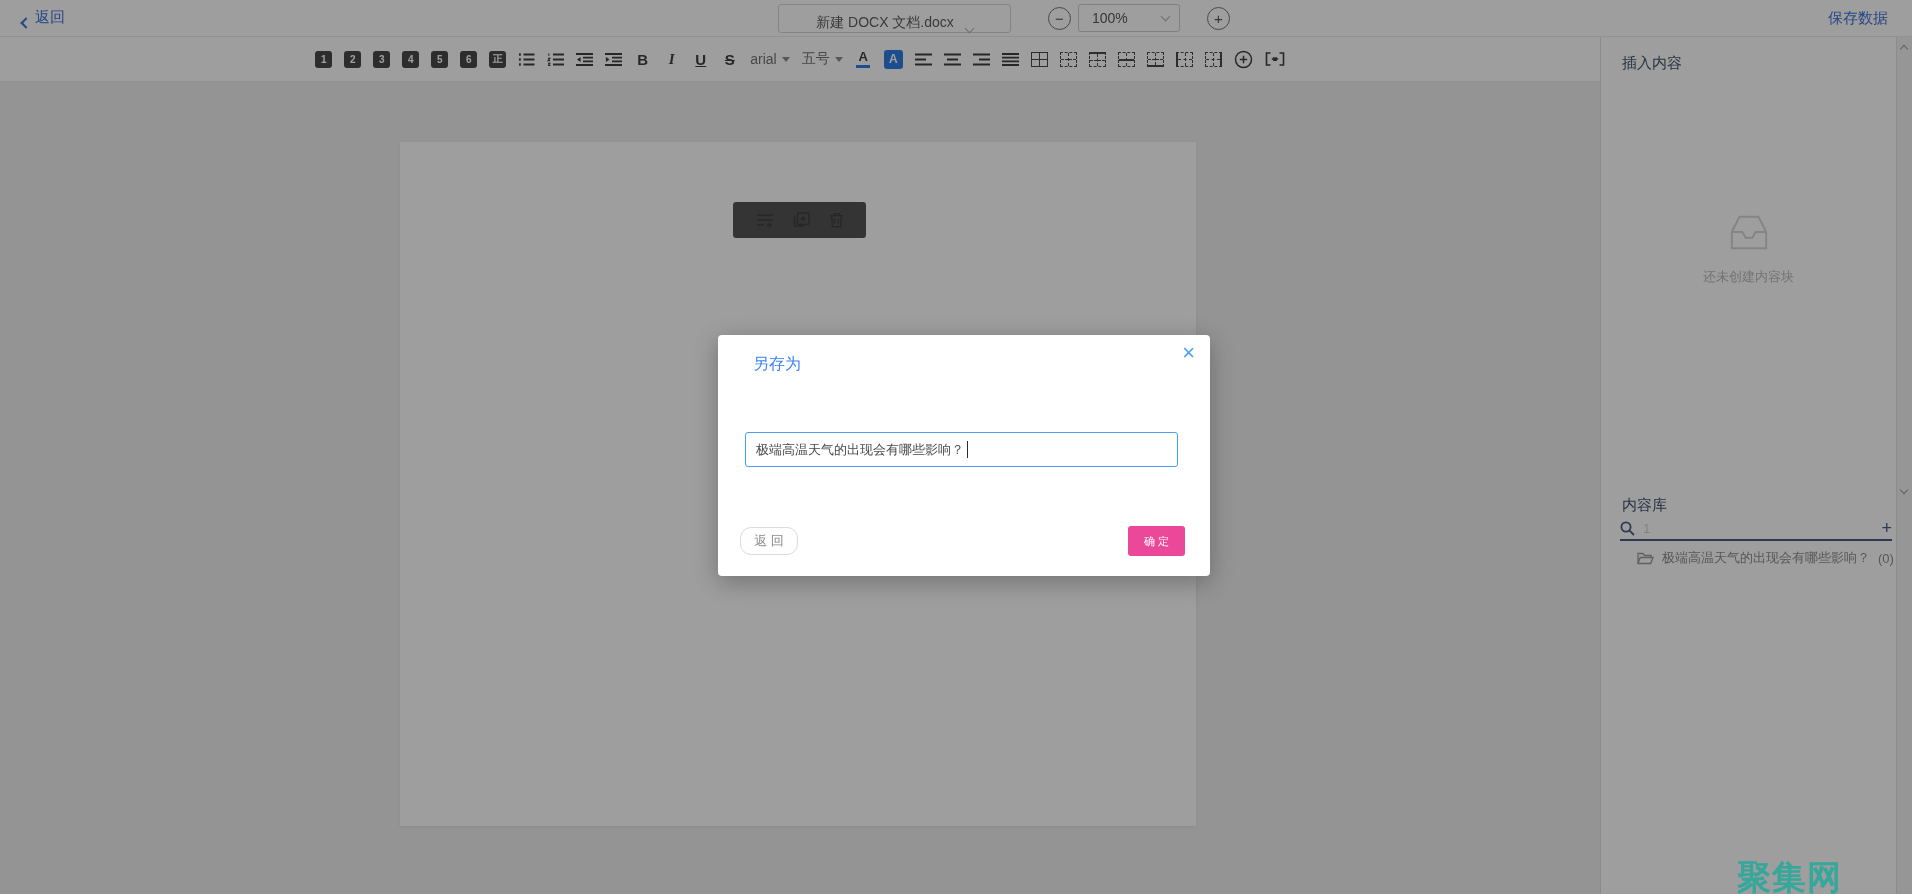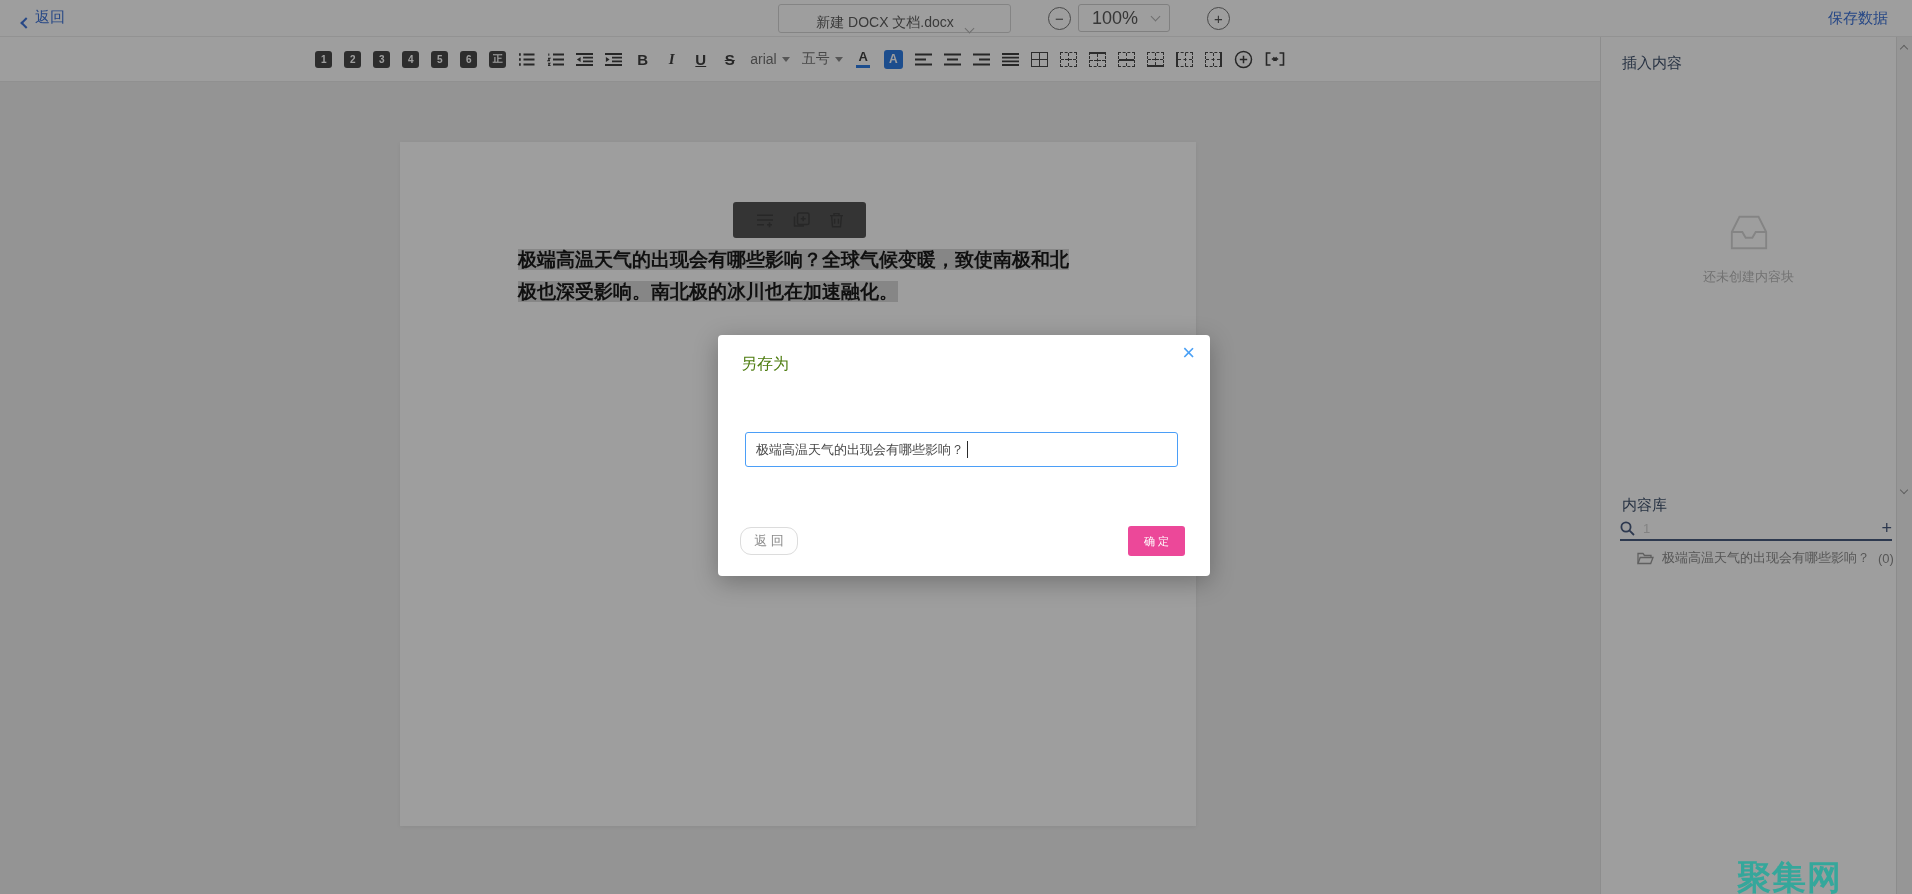--- a/index.html
+++ b/index.html
@@ -8,21 +8,21 @@
 
   
   .topbar{position:absolute;left:0;top:0;width:1912px;height:37px;background:#fff;border-bottom:1px solid #ececec;z-index:5}
   .back{position:absolute;left:22px;top:8px;display:flex;align-items:flex-end;gap:5px;color:#3f74d8;font-size:15px;cursor:pointer}
   .back-chev{width:8px;height:8px;border-left:2px solid #3f74d8;border-bottom:2px solid #3f74d8;transform:rotate(45deg)}
   .doc-select{position:absolute;left:778px;top:4px;width:233px;height:29px;border:1px solid #d6d6d6;border-radius:3px;display:flex;align-items:flex-end;justify-content:center;gap:12px;color:#5f5f5f;font-size:14px;background:#fff;cursor:pointer}
   .cv{width:7px;height:7px;border-right:1.5px solid #b3b3b3;border-bottom:1.5px solid #b3b3b3;transform:rotate(45deg);margin-top:-4px}
   .zbtn{position:absolute;width:23px;height:23px;border:1.5px solid #757575;border-radius:50%;color:#565656;font-size:15px;display:flex;align-items:center;justify-content:center;line-height:1;cursor:pointer;background:#fff}
   .zminus{left:1048px;top:7px}
   .zplus{left:1207px;top:7px}
-  .zoom-select{position:absolute;left:1078px;top:4px;width:92px;height:28px;border:1px solid #cfcfcf;border-radius:3px;display:flex;align-items:center;padding:0 10px 0 13px;font-size:18px;color:#5a5a5a;background:#fff;cursor:pointer}
+  .zoom-select{position:absolute;left:1078px;top:4px;width:102px;height:28px;border:1px solid #cfcfcf;border-radius:3px;display:flex;align-items:center;padding:0 10px 0 13px;font-size:14px;color:#5a5a5a;background:#fff;cursor:pointer}
   .zoom-select .cv{margin-left:auto}
   .save{position:absolute;right:24px;top:9px;color:#3f74d8;font-size:15px;cursor:pointer}
 
   
   .fmtbar{position:absolute;left:0;top:37px;width:1600px;height:45px;background:#fff;border-bottom:1px solid #e8e8e8;display:flex;align-items:center;justify-content:center;gap:12px;z-index:4}
   .tb{display:flex;align-items:center;justify-content:center;height:24px;min-width:17px;color:#3f3f3f;cursor:pointer}
   .hbtn-box{width:17px;height:17px;background:#4a4a4a;border-radius:3px;color:#fff;font-size:10px;font-weight:bold;display:flex;align-items:center;justify-content:center}
   .tb-txt{font-size:15px;font-weight:bold;color:#3f3f3f;line-height:1}
   .it{font-style:italic;font-family:"Liberation Serif","DejaVu Serif",serif}
   .un{text-decoration:underline}
@@ -68,21 +68,21 @@
 
   
   .scrollstrip{position:absolute;left:1896px;top:37px;width:16px;height:857px;background:#f3f3f3;border-left:1px solid #e2e2e2;z-index:3}
   .ss-chev{position:absolute;left:4px;width:6px;height:6px;border-right:1.5px solid #9a9a9a;border-bottom:1.5px solid #9a9a9a}
   .ss-up{transform:rotate(-135deg);top:9px}
   .ss-dn{transform:rotate(45deg);top:450px}
 
   
   .overlay{position:absolute;inset:0;background:rgba(0,0,0,.38);z-index:40}
   .dialog{position:absolute;left:718px;top:335px;width:492px;height:241px;background:#fff;border-radius:4px;box-shadow:0 6px 24px rgba(0,0,0,.28);z-index:50}
-  .dlg-title{position:absolute;left:23px;top:19px;font-size:16px;color:#4d7c0f}
+  .dlg-title{position:absolute;left:35px;top:19px;font-size:16px;color:#3b82f6}
   .dlg-close{position:absolute;right:15px;top:7px;font-size:22px;color:#4aa0f5;cursor:pointer;line-height:1}
   .dlg-input{position:absolute;left:27px;top:97px;width:433px;height:35px;border:1px solid #4b9ef7;border-radius:3px;display:flex;align-items:center;padding:0 10px;font-size:13px;color:#4a4a4a;background:#fff;cursor:text}
   .caret{width:1px;height:17px;background:#2b2b2b;margin-left:3px;flex:none}
   .dlg-back{position:absolute;left:22px;top:192px;width:58px;height:28px;border:1px solid #dcdcdc;border-radius:11px;background:#fefefe;color:#8a8a8a;font-size:13px;display:flex;align-items:center;justify-content:center;cursor:pointer}
   .dlg-ok{position:absolute;right:25px;top:191px;width:57px;height:30px;border-radius:3px;background:#ec4899;color:#fff;font-size:11px;display:flex;align-items:center;justify-content:center;cursor:pointer}
 
   .watermark{position:absolute;left:1737px;top:855px;font-size:34px;font-weight:bold;color:#35a79b;letter-spacing:1px;z-index:60}
 </style>
 </head>
 <body>
@@ -264,23 +264,20 @@
           </svg>
       </div>
       <div class="tb">
         <svg width="15" height="16" viewBox="0 0 15 16" fill="none" stroke="currentColor" stroke-width="1.4">
             <path d="M1 3.6h13M5 3.3V1.6h5v1.7"></path>
             <path d="M2.6 3.8l.9 11h8l.9-11"></path>
             <path d="M5.6 6.8v5M9.4 6.8v5"></path>
           </svg>
       </div>
     </div>
-    <div class="para">
-      <span class="hl">极端高温天气的出现会有哪些影响？全球气候变暖，致使南极和北极也深受影响。南北极的冰川也在加速融化。</span>
-    </div>
   </div>
 </div>
 
 <div class="sidebar">
   <div class="sb-title t-insert">插入内容</div>
 
   <div class="empty">
     <svg width="50" height="42" viewBox="0 0 50 44" fill="none" stroke="currentColor" stroke-width="2">
         <path d="M7 21 15 5h20l8 16v17H7z"></path>
         <path d="M7 21h11l3.5 6h7L32 21h11"></path>

